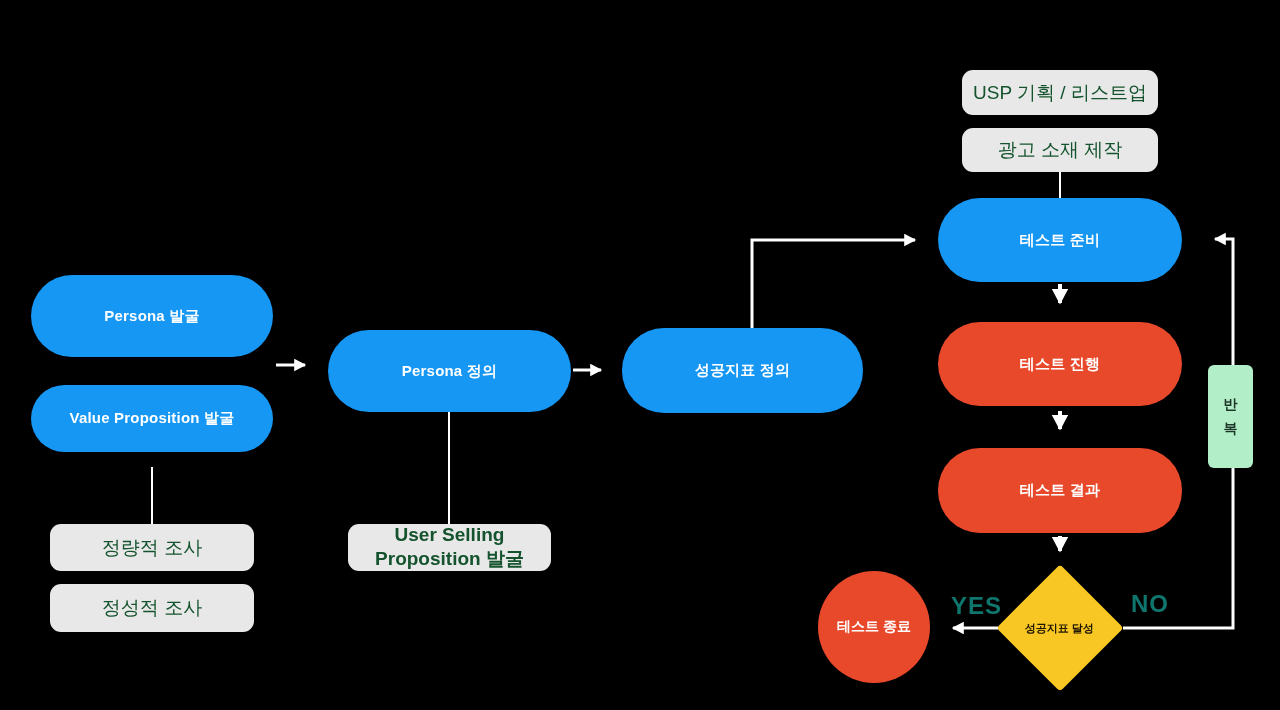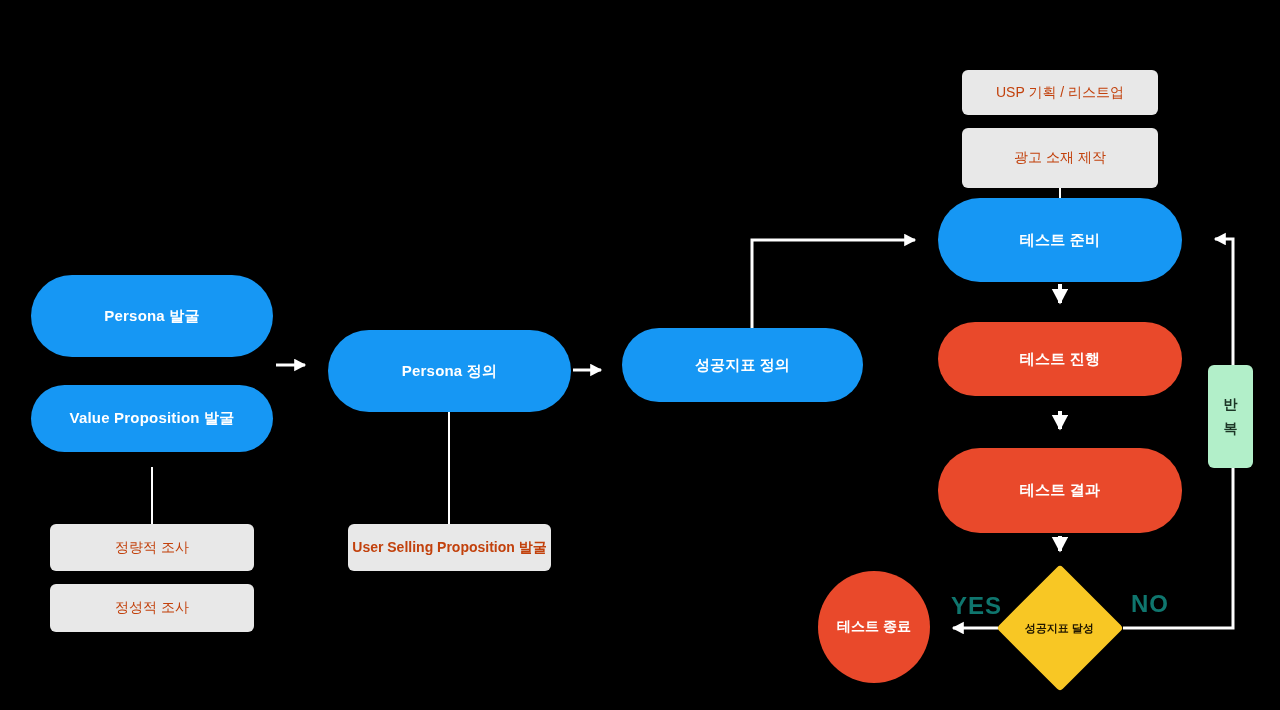--- a/index.html
+++ b/index.html
@@ -32,38 +32,38 @@
     border-radius: 42px;
     color: #ffffff;
     font-weight: 700;
     font-size: 15px;
     letter-spacing: 0.2px;
   }
   .blue { background: #1697F4; }
   .red  { background: #E9492B; }
   .graybox {
     background: #E8E8E8;
-    border-radius: 6px;
-    color: #c2410c;
-    font-size: 14px;
+    border-radius: 11px;
+    color: #14532d;
+    font-size: 19px;
   }
   
   #persona-discovery   { left: 31px;  top: 275px; width: 242px; height: 82px; text-align: right; }
   #value-proposition   { left: 31px;  top: 385px; width: 242px; height: 67px; }
   #quant-research      { left: 50px;  top: 524px; width: 204px; height: 47px; }
   #qual-research       { left: 50px;  top: 584px; width: 204px; height: 48px; }
   
   #persona-definition  { left: 328px; top: 330px; width: 243px; height: 82px; }
   #usp-discovery       { left: 348px; top: 524px; width: 203px; height: 47px; font-weight: 700; }
-  #success-metric      { left: 622px; top: 328px; width: 241px; height: 74px; font-family: Liberation Serif, serif; }
+  #success-metric      { left: 622px; top: 328px; width: 241px; height: 85px; }
   
   #usp-planning        { left: 962px; top: 70px;  width: 196px; height: 45px; }
-  #ad-creative         { left: 962px; top: 128px; width: 196px; height: 60px; text-align: right; }
+  #ad-creative         { left: 962px; top: 128px; width: 196px; height: 44px; text-align: right; }
   #test-prep           { left: 938px; top: 198px; width: 244px; height: 84px; }
-  #test-run            { left: 938px; top: 322px; width: 244px; height: 74px; }
+  #test-run            { left: 938px; top: 322px; width: 244px; height: 84px; }
   #test-result         { left: 938px; top: 448px; width: 244px; height: 85px; }
   
   #metric-check {
     left: 1015px; top: 583px; width: 90px; height: 90px;
     background: #F8C724;
     transform: rotate(45deg);
     border-radius: 4px;
   }
   #metric-check .diamond-label {
     transform: rotate(-45deg);

